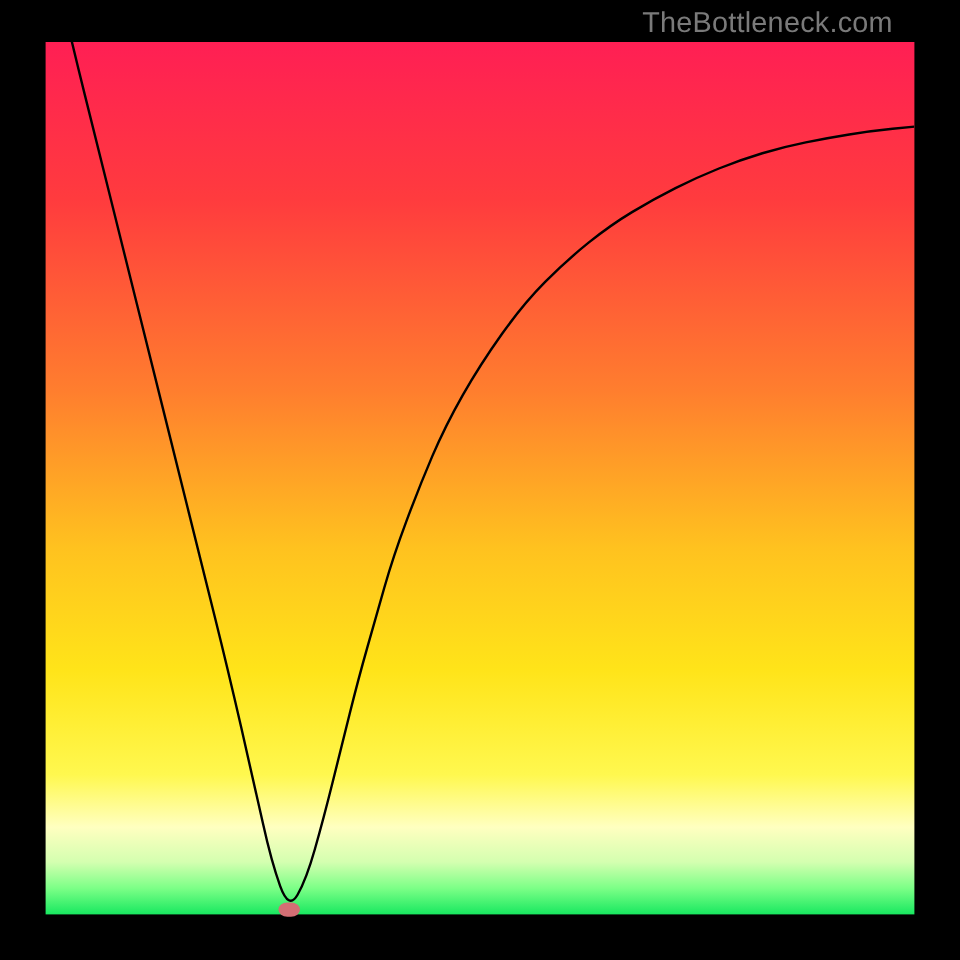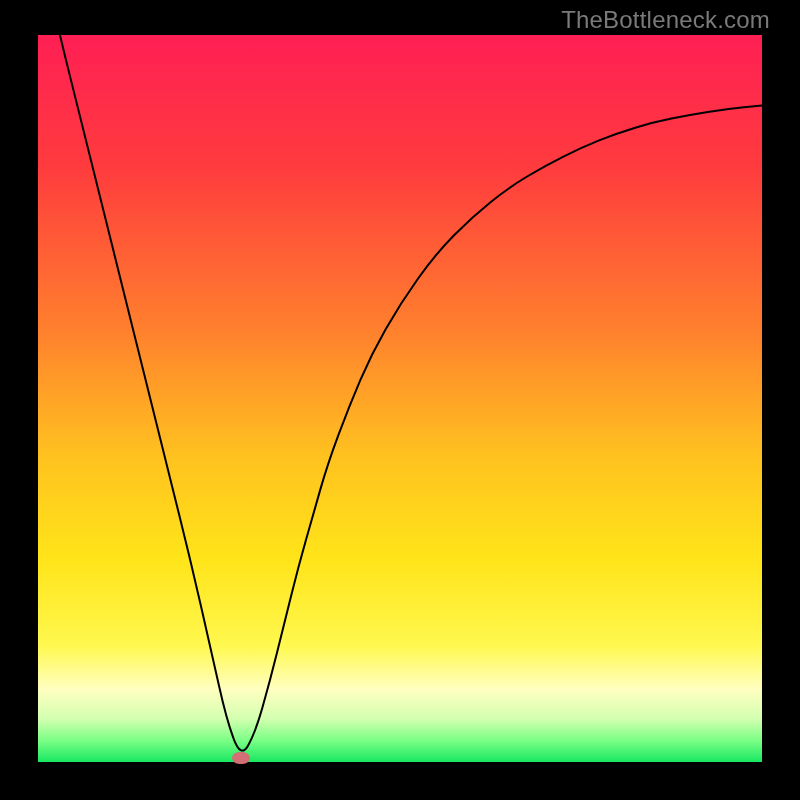--- a/index.html
+++ b/index.html
@@ -22,21 +22,21 @@
     position: absolute;
     left: 38px;
     top: 35px;
     width: 724px;
     height: 727px;
     
   }
   .watermark {
     position: absolute;
     top: 6px;
-    right: 30px;
+    right: 56px;
     font-family: Arial, Helvetica, sans-serif;
     font-size: 24px;
     font-weight: 500;
     color: #7a7a7a;
     letter-spacing: 0.2px;
   }
   svg.curve {
     position: absolute;
     left: 0;
     top: 0;

